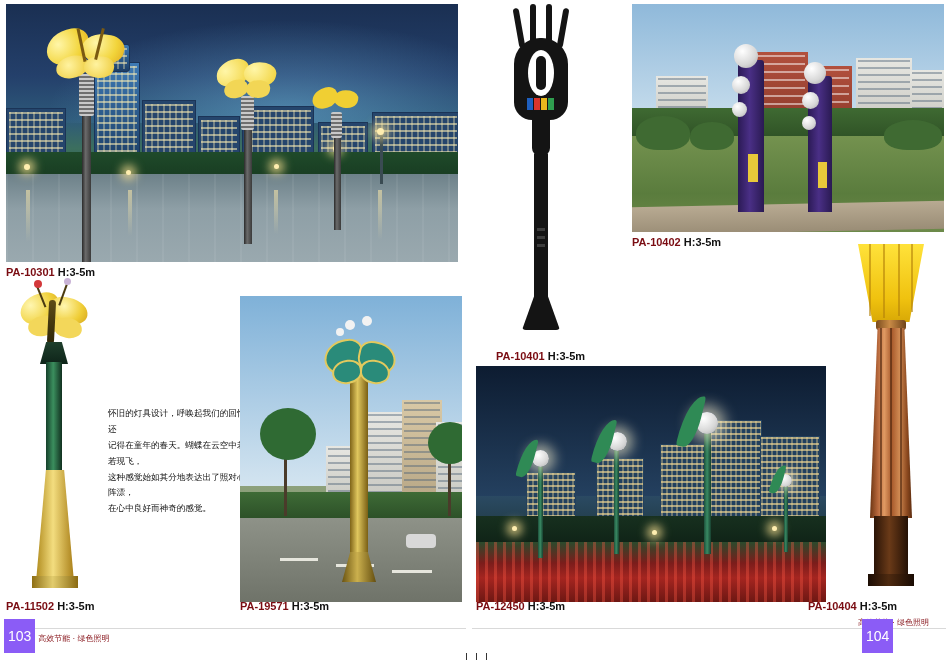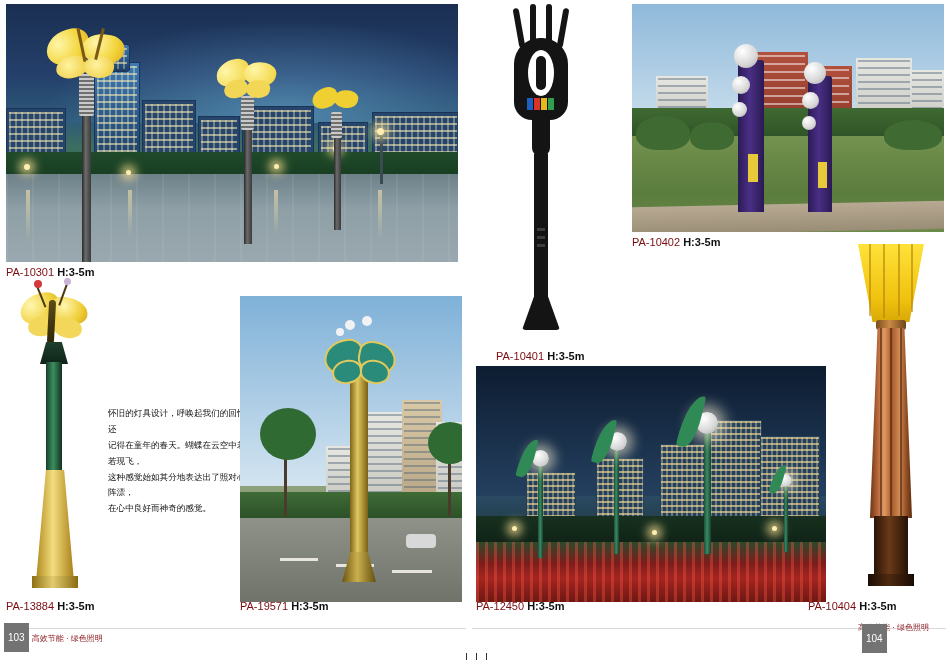--- a/index.html
+++ b/index.html
@@ -13,21 +13,21 @@
   .page{position:absolute;left:0;top:0;width:950px;height:666px;background:#fff;}
 
   
   .caption{
     position:absolute;
     font-size:11px;
     font-weight:bold;
     color:#111;
     white-space:nowrap;
   }
-  .caption .code{color:#7a0c12;font-weight:normal;}
+  .caption .code{color:#7a0c12;font-weight:bold;}
   .caption .dim{color:#111;font-weight:bold;}
 
   
   .photo{position:absolute;overflow:hidden;background:#222;}
 
   
   #ph-10301{left:6px;top:4px;width:452px;height:258px;
     background:linear-gradient(180deg,#1a2f52 0%,#24406b 28%,#2e5a7a 45%,#3c6f5e 56%,#2f5e4a 66%,#7b9098 75%,#8d9ea6 100%);}
   .sky-glow{position:absolute;left:0;top:0;width:100%;height:46%;
     background:radial-gradient(ellipse at 62% 90%,rgba(120,190,230,.45),rgba(20,45,80,0) 60%);}
@@ -116,21 +116,21 @@
   
   .specs{position:absolute;left:632px;top:256px;width:200px;line-height:1.45;}
   .specs .hd{color:#c0392b;font-size:8.5px;font-weight:bold;}
   .specs .bd{color:#111;font-size:8px;}
   .poem{position:absolute;left:108px;top:406px;width:152px;
     font-size:8.6px;line-height:1.85;color:#111;}
 
   
   .footer{position:absolute;left:0;bottom:0;width:950px;height:42px;background:#fff;}
   .folio{position:absolute;bottom:22px;font-size:9px;color:#111;}
-  .folio .num{background:#737373;color:#fff;padding:9px 4px;font-size:10px;margin-right:3px;}
+  .folio .num{background:#8b5cf6;color:#fff;padding:9px 4px;font-size:14px;margin-right:3px;}
   .folio .txt{color:#8a1a20;font-size:8px;}
   .rule{position:absolute;height:1px;background:#d9d9d9;}
   .crop{position:absolute;bottom:6px;height:7px;width:1px;background:#333;}
 </style>
 </head>
 <body>
 
 <div class="page">
 
   <div class="photo" id="ph-10301">
@@ -260,21 +260,21 @@
     <div style="position:absolute;left:58px;top:2px;width:7px;height:7px;border-radius:50%;background:#c9b3d6;"></div>
 
     <div style="position:absolute;left:34px;top:66px;width:28px;height:22px;background:linear-gradient(180deg,#1f3f2c,#0e2419);clip-path:polygon(22% 0,78% 0,100% 100%,0 100%);"></div>
 
     <div style="position:absolute;left:40px;top:86px;width:16px;height:110px;background:linear-gradient(90deg,#16402b,#3b8f5e 45%,#11301f);"></div>
 
     <div style="position:absolute;left:30px;top:194px;width:38px;height:112px;background:linear-gradient(90deg,#b08b1e,#f3dd7f 45%,#a97f18);clip-path:polygon(26% 0,74% 0,100% 100%,0 100%);"></div>
     <div style="position:absolute;left:26px;top:300px;width:46px;height:12px;background:linear-gradient(90deg,#8e6f14,#e2cc6d 45%,#8a6a12);"></div>
   </div>
   <div class="caption" style="left:6px;top:600px;">
-    <span class="code">PA-13884</span>
+    <span class="code">PA-11502</span>
     <span class="dim">H:3-5m</span>
   </div>
 
   <div class="poem">
     <div>怀旧的灯具设计，呼唤起我们的回忆。还</div>
     <div>记得在童年的春天。蝴蝶在云空中若隐若现飞，</div>
     <div>这种感觉始如其分地表达出了照对心中阵漂，</div>
     <div>在心中良好而神奇的感觉。</div>
   </div>
 

